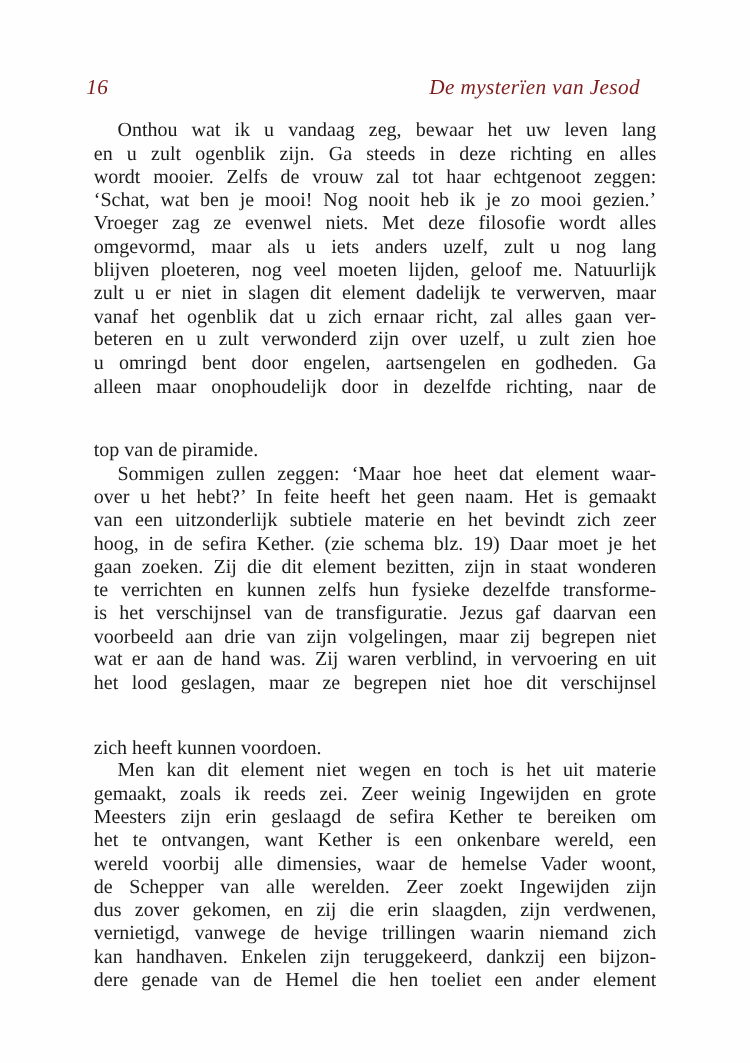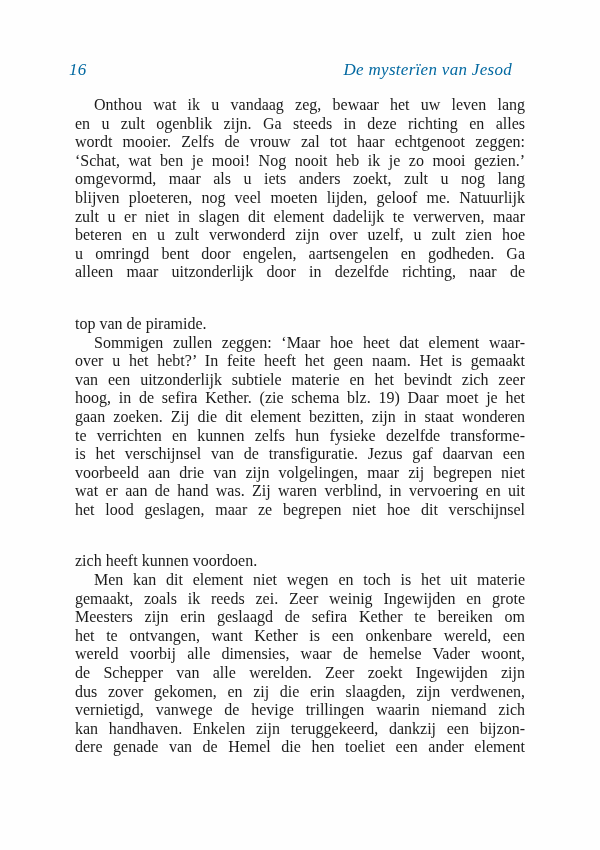--- a/index.html
+++ b/index.html
@@ -21,21 +21,21 @@
     position: absolute;
     left: 69px;
     top: 60px;
     width: 443px;
     display: flex;
     justify-content: space-between;
     align-items: flex-end;
     font-style: italic;
     font-size: 17px;
     letter-spacing: 0.3px;
-    color: #0369a1;
+    color: #7f1d1d;
   }
   .page-body {
     position: absolute;
     left: 75px;
     top: 96px;
     width: 450px;
     font-size: 16px;
     line-height: 18.6px;
     color: #1b1b1b;
   }
@@ -63,26 +63,28 @@
     <span>De mysterïen van Jesod</span>
   </div>
 
   <div class="page-body">
 
     <div class="para">
       <div class="line indent">Onthou wat ik u vandaag zeg, bewaar het uw leven lang</div>
       <div class="line">en u zult ogenblik zijn. Ga steeds in deze richting en alles</div>
       <div class="line">wordt mooier. Zelfs de vrouw zal tot haar echtgenoot zeggen:</div>
       <div class="line">‘Schat, wat ben je mooi! Nog nooit heb ik je zo mooi gezien.’</div>
-      <div class="line">omgevormd, maar als u iets anders zoekt, zult u nog lang</div>
+      <div class="line">Vroeger zag ze evenwel niets. Met deze filosofie wordt alles</div>
+      <div class="line">omgevormd, maar als u iets anders uzelf, zult u nog lang</div>
       <div class="line">blijven ploeteren, nog veel moeten lijden, geloof me. Natuurlijk</div>
       <div class="line">zult u er niet in slagen dit element dadelijk te verwerven, maar</div>
+      <div class="line">vanaf het ogenblik dat u zich ernaar richt, zal alles gaan ver-</div>
       <div class="line">beteren en u zult verwonderd zijn over uzelf, u zult zien hoe</div>
       <div class="line">u omringd bent door engelen, aartsengelen en godheden. Ga</div>
-      <div class="line">alleen maar uitzonderlijk door in dezelfde richting, naar de</div>
+      <div class="line">alleen maar onophoudelijk door in dezelfde richting, naar de</div>
       <div class="line para-end">top van de piramide.</div>
     </div>
 
     <div class="para">
       <div class="line indent">Sommigen zullen zeggen: ‘Maar hoe heet dat element waar-</div>
       <div class="line">over u het hebt?’ In feite heeft het geen naam. Het is gemaakt</div>
       <div class="line">van een uitzonderlijk subtiele materie en het bevindt zich zeer</div>
       <div class="line">hoog, in de sefira Kether. (zie schema blz. 19) Daar moet je het</div>
       <div class="line">gaan zoeken. Zij die dit element bezitten, zijn in staat wonderen</div>
       <div class="line">te verrichten en kunnen zelfs hun fysieke dezelfde transforme-</div>

